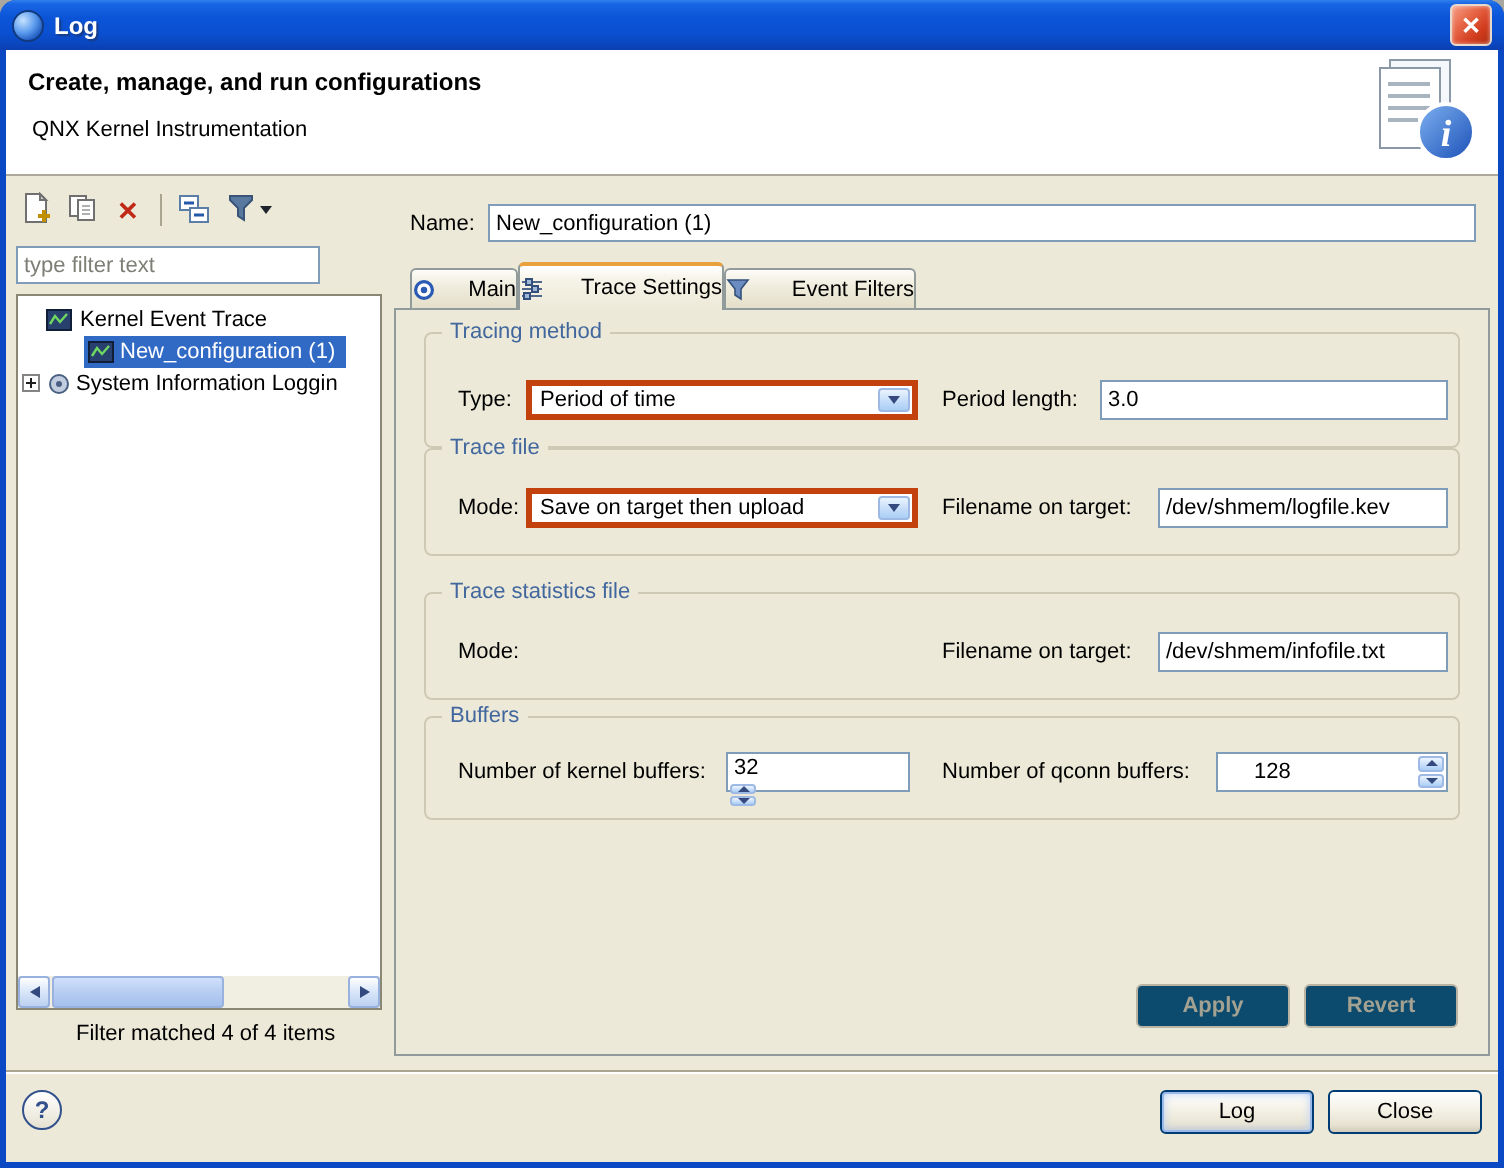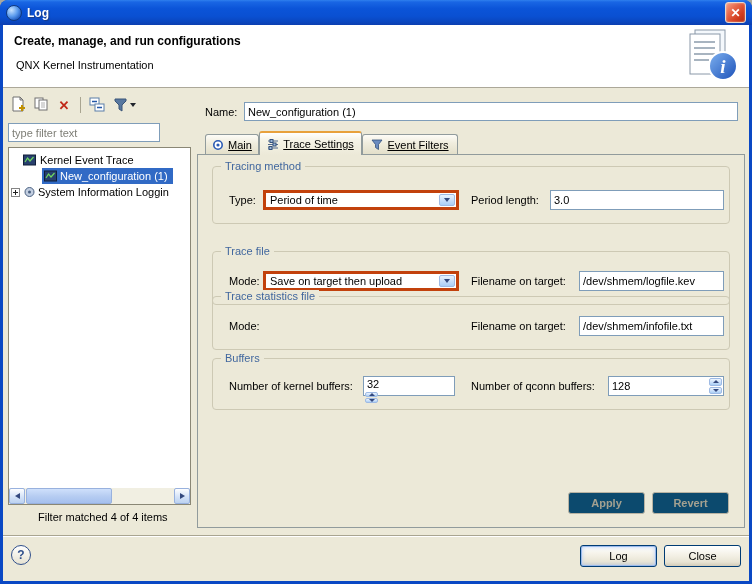--- a/index.html
+++ b/index.html
@@ -38,22 +38,22 @@
 
   .hscroll{position:absolute;left:0;bottom:0;width:181px;height:16px;background:#F1EFE2;}
   .scr-btn{position:absolute;top:0;width:16px;height:16px;box-sizing:border-box;border:1px solid #98B1DE;border-radius:2px;padding:0;
     background:linear-gradient(180deg,#FDFEFF 0%,#D2E1F7 60%,#BCD2F0 100%);display:flex;align-items:center;justify-content:center;}
   .scr-thumb{position:absolute;top:0;left:17px;width:86px;height:16px;box-sizing:border-box;border:1px solid #98B1DE;border-radius:2px;
     background:linear-gradient(180deg,#CFE0FB 0%,#B7CDF2 50%,#A5C0EE 100%);}
   .arrL{width:0;height:0;border-top:3.5px solid transparent;border-bottom:3.5px solid transparent;border-right:5px solid #34497E;}
   .arrR{width:0;height:0;border-top:3.5px solid transparent;border-bottom:3.5px solid transparent;border-left:5px solid #34497E;}
 
   .tab{position:absolute;box-sizing:border-box;border:1px solid #919B9C;border-bottom:none;border-radius:3px 3px 0 0;
-    display:flex;align-items:center;justify-content:center;gap:4px;z-index:1;
-    background:linear-gradient(180deg,#FDFCF7 0%,#F0EDDE 40%,#E2DEC8 100%);text-decoration:underline;}
+    display:flex;align-items:center;justify-content:space-between;gap:4px;z-index:1;
+    background:linear-gradient(180deg,#FDFCF7 0%,#F0EDDE 40%,#E2DEC8 100%);}
   .tab.active{background:linear-gradient(180deg,#FFFFFF 0%,#F6F4E8 30%,#ECE9D8 100%);z-index:3;border-top:2px solid #E8A13C;}
   .tab-pane{position:absolute;left:194px;top:129px;width:548px;height:374px;box-sizing:border-box;border:1px solid #919B9C;background:#ECE9D8;z-index:2;}
 
   .group{position:absolute;box-sizing:border-box;border:1px solid #CDC9B4;border-radius:4px;}
   .group-title{position:absolute;top:-7px;left:8px;background:#ECE9D8;padding:0 4px;color:#41679E;white-space:nowrap;}
   .glabel{position:absolute;white-space:nowrap;}
 
   .combo{position:absolute;box-sizing:border-box;border:3px solid #c2410c;background:#fff;display:flex;align-items:stretch;}
   .combo-text{flex:1;padding:1px 4px;white-space:nowrap;overflow:hidden;}
   .combo-btn{width:16px;margin:1px;border:1px solid #9EBAE4;border-radius:2px;padding:0;
@@ -265,21 +265,21 @@
         <div class="combo" style="left:50px;top:23px;width:196px;height:20px;">
           <span class="combo-text">Period of time</span>
           <button class="combo-btn">
               <span class="combo-arr"></span>
             </button>
         </div>
         <span class="glabel" style="left:258px;top:27px;">Period length:</span>
         <input class="field" style="left: 337px; top: 23px; width: 174px; height: 20px;" value="3.0">
       </div>
 
-      <div class="group" style="left:14px;top:96px;width:518px;height:54px;">
+      <div class="group" style="left:14px;top:69px;width:518px;height:54px;">
         <span class="group-title">Trace file</span>
         <span class="glabel" style="left:16px;top:23px;">Mode:</span>
         <div class="combo" style="left:50px;top:19px;width:196px;height:20px;">
           <span class="combo-text">Save on target then upload</span>
           <button class="combo-btn">
               <span class="combo-arr"></span>
             </button>
         </div>
         <span class="glabel" style="left:258px;top:23px;">Filename on target:</span>
         <input class="field" style="left: 366px; top: 19px; width: 145px; height: 20px;" value="/dev/shmem/logfile.kev">
@@ -300,21 +300,21 @@
           <span class="spin-btns">
             <button class="spin-b">
                 <span class="spin-up-arr"></span>
               </button>
             <button class="spin-b">
                 <span class="spin-dn-arr"></span>
               </button>
           </span>
         </div>
         <span class="glabel" style="left:258px;top:21px;">Number of qconn buffers:</span>
-        <div class="spin" style="left:395px;top:17px;width:116px;height:20px;">
+        <div class="spin" style="left:395px;top:17px;width:116px;height:20px;padding-left:15px;">
           <input value="128" style="">
           <span class="spin-btns">
             <button class="spin-b">
                 <span class="spin-up-arr"></span>
               </button>
             <button class="spin-b">
                 <span class="spin-dn-arr"></span>
               </button>
           </span>
         </div>

